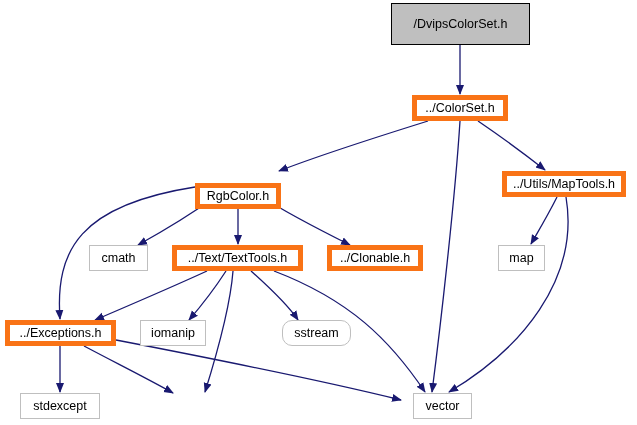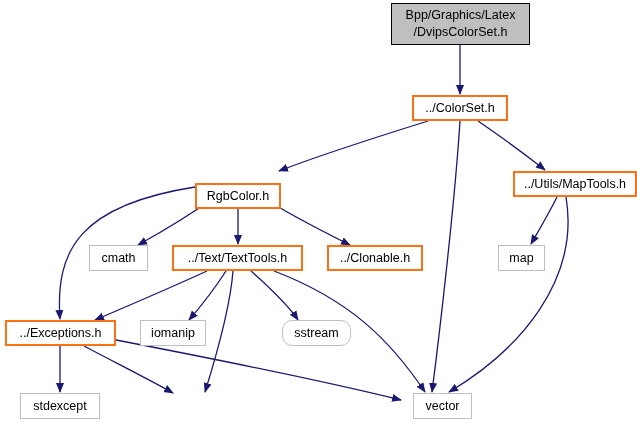--- a/index.html
+++ b/index.html
@@ -1,19 +1,19 @@
 <!DOCTYPE html>
 <html><head>
 <meta charset="utf-8">
 <style>
   html, body { margin:0; padding:0; background:#ffffff; }
   body { width:637px; height:425px; position:relative; overflow:hidden; font-family:"Liberation Sans", sans-serif; }
   svg#graph { position:absolute; left:0; top:0; }
   .node { position:absolute; box-sizing:border-box; display:flex; align-items:center; justify-content:center; text-align:center; font-size:12.5px; color:#000; line-height:17px; background:#fff; }
-  .node.local { border:2px solid #f97316; }
+  .node.local { border:5px solid #f97316; }
   .node.sys { border:1px solid #bfbfbf; }
   .node.root { border:1px solid #000; background:#bfbfbf; flex-direction:column; }
 </style>
 </head>
 <body>
 
 <svg id="graph" width="637" height="425">
   <defs>
     <marker id="arrow" viewBox="0 0 10 10" refX="9" refY="5" markerWidth="10" markerHeight="10" markerUnits="userSpaceOnUse" orient="auto">
       <path d="M0,1 L10,5 L0,9 z" fill="#191970"></path>
@@ -35,26 +35,25 @@
       <path d="M233,271 C230,310 215,360 205,392" fill="none" stroke="#191970" stroke-width="1.3" marker-end="url(#arrow)"></path>
       <path d="M251,271 C270,288 288,305 298,320" fill="none" stroke="#191970" stroke-width="1.3" marker-end="url(#arrow)"></path>
       <path d="M274,271 C350,300 390,340 425,392" fill="none" stroke="#191970" stroke-width="1.3" marker-end="url(#arrow)"></path>
       <path d="M60,346 L60,392" fill="none" stroke="#191970" stroke-width="1.3" marker-end="url(#arrow)"></path>
       <path d="M84,346 C120,365 150,380 173,393" fill="none" stroke="#191970" stroke-width="1.3" marker-end="url(#arrow)"></path>
       <path d="M116,340 C220,360 320,380 401,400" fill="none" stroke="#191970" stroke-width="1.3" marker-end="url(#arrow)"></path>
     </g>
 </svg>
 
 <div class="node root" style="left:391px;top:3px;width:139px;height:42px;">
-  <span>Bpp/Graphics/Latex</span>
   <span>/DvipsColorSet.h</span>
 </div>
 <div class="node local" style="left:412px;top:95px;width:96px;height:26px;">../ColorSet.h</div>
 <div class="node local" style="left:195px;top:171px;width:86px;height:26px;margin-top:12px;">RgbColor.h</div>
-<div class="node local" style="left:513px;top:171px;width:124px;height:26px;">../Utils/MapTools.h</div>
+<div class="node local" style="left:502px;top:171px;width:124px;height:26px;">../Utils/MapTools.h</div>
 <div class="node sys" style="left:89px;top:245px;width:59px;height:26px;">cmath</div>
 <div class="node local" style="left:172px;top:245px;width:131px;height:26px;">../Text/TextTools.h</div>
 <div class="node local" style="left:327px;top:245px;width:96px;height:26px;">../Clonable.h</div>
 <div class="node sys" style="left:498px;top:245px;width:47px;height:26px;">map</div>
 <div class="node local" style="left:5px;top:320px;width:111px;height:26px;">../Exceptions.h</div>
 <div class="node sys" style="left:140px;top:320px;width:66px;height:26px;">iomanip</div>
 <div class="node sys" style="left:282px;top:320px;width:69px;height:26px;border-radius:10px;">sstream</div>
 <div class="node sys" style="left:20px;top:393px;width:80px;height:26px;">stdexcept</div>
 <div class="node sys" style="left:170px;top:393px;width:56px;height:20px;margin-top:44px;">string</div>
 <div class="node sys" style="left:402px;top:393px;width:59px;height:26px;margin-left:11px;">vector</div>

